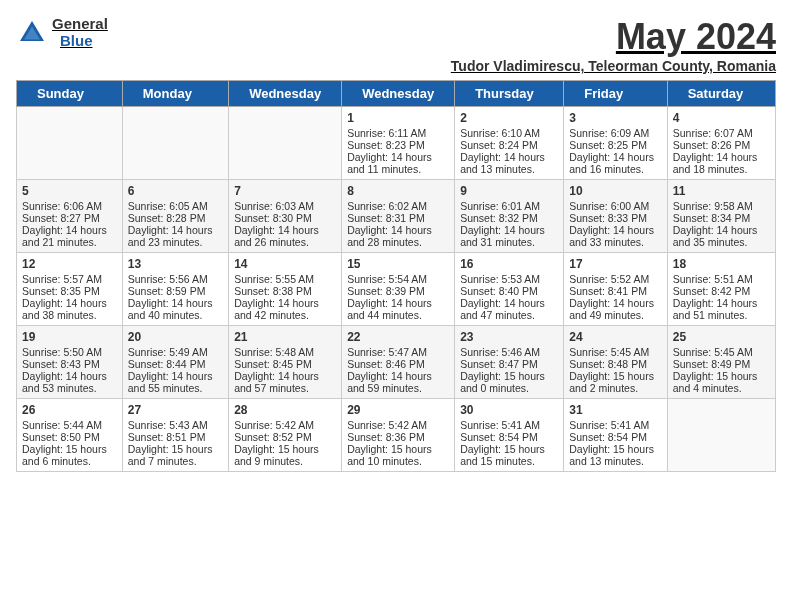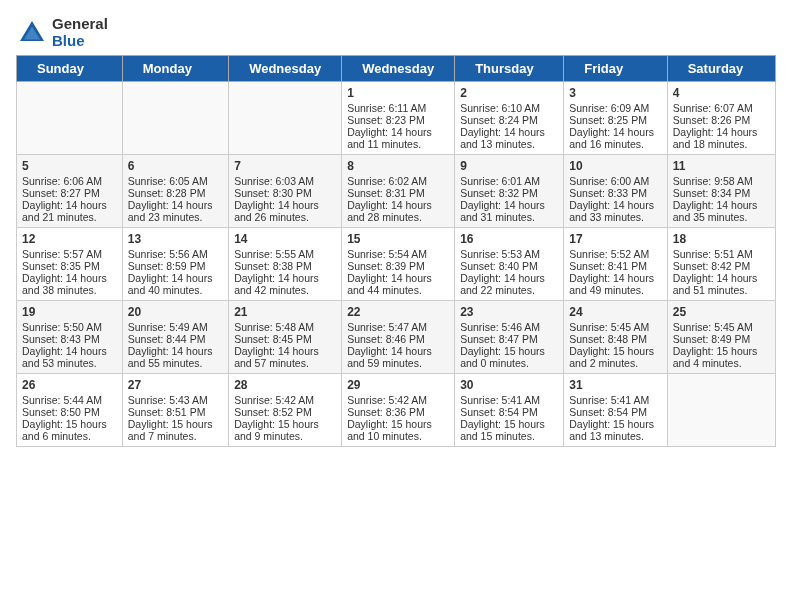--- a/index.html
+++ b/index.html
@@ -8,40 +8,42 @@
       background: #fff;
       width: 792px;
       min-height: 612px;
       padding: 16px;
     }
     .header {
       display: flex;
       justify-content: space-between;
       align-items: flex-start;
       margin-bottom: 4px;
+      text-decoration: underline;
     }
     .logo {
       display: flex;
       align-items: center;
       gap: 4px;
     }
     .logo-text {
       display: flex;
       flex-direction: column;
       line-height: 1.1;
     }
     .logo-general {
       font-size: 15px;
       font-weight: bold;
       color: #333;
     }
     .logo-blue {
       font-size: 15px;
       font-weight: bold;
       color: #1a5fa8;
+      margin-left: 8px;
     }
     .logo-icon {
       width: 32px;
       height: 32px;
     }
     .title-block {
       text-align: right;
     }
     .month-title {
       font-size: 36px;
@@ -96,20 +98,24 @@
   <div class="logo">
     <svg class="logo-icon" viewBox="0 0 40 40">
       <polygon points="20,5 35,30 5,30" fill="#1a5fa8"></polygon>
       <polygon points="20,12 30,28 10,28" fill="#5b9bd5" opacity="0.6"></polygon>
     </svg>
     <div class="logo-text">
       <span class="logo-general">General</span>
       <span class="logo-blue">Blue</span>
     </div>
   </div>
+  <div class="title-block">
+    <div class="month-title">May 2024</div>
+    <div class="subtitle">Tudor Vladimirescu, Teleorman County, Romania</div>
+  </div>
 </div>
 
 <table class="calendar">
   <thead>
     <tr>
     <th>Sunday</th>
         <th>Monday</th>
         <th>Wednesday</th>
         <th>Wednesday</th>
         <th>Thursday</th>
@@ -229,21 +235,21 @@
           <div>Sunrise: 5:54 AM</div>
           <div>Sunset: 8:39 PM</div>
           <div>Daylight: 14 hours</div>
           <div>and 44 minutes.</div>
         </td>
         <td>
           <span class="day-number">16</span>
           <div>Sunrise: 5:53 AM</div>
           <div>Sunset: 8:40 PM</div>
           <div>Daylight: 14 hours</div>
-          <div>and 22 minutes.</div>
+          <div>and 47 minutes.</div>
         </td>
         <td>
           <span class="day-number">17</span>
           <div>Sunrise: 5:52 AM</div>
           <div>Sunset: 8:41 PM</div>
           <div>Daylight: 14 hours</div>
           <div>and 49 minutes.</div>
         </td>
         <td>
           <span class="day-number">18</span>

